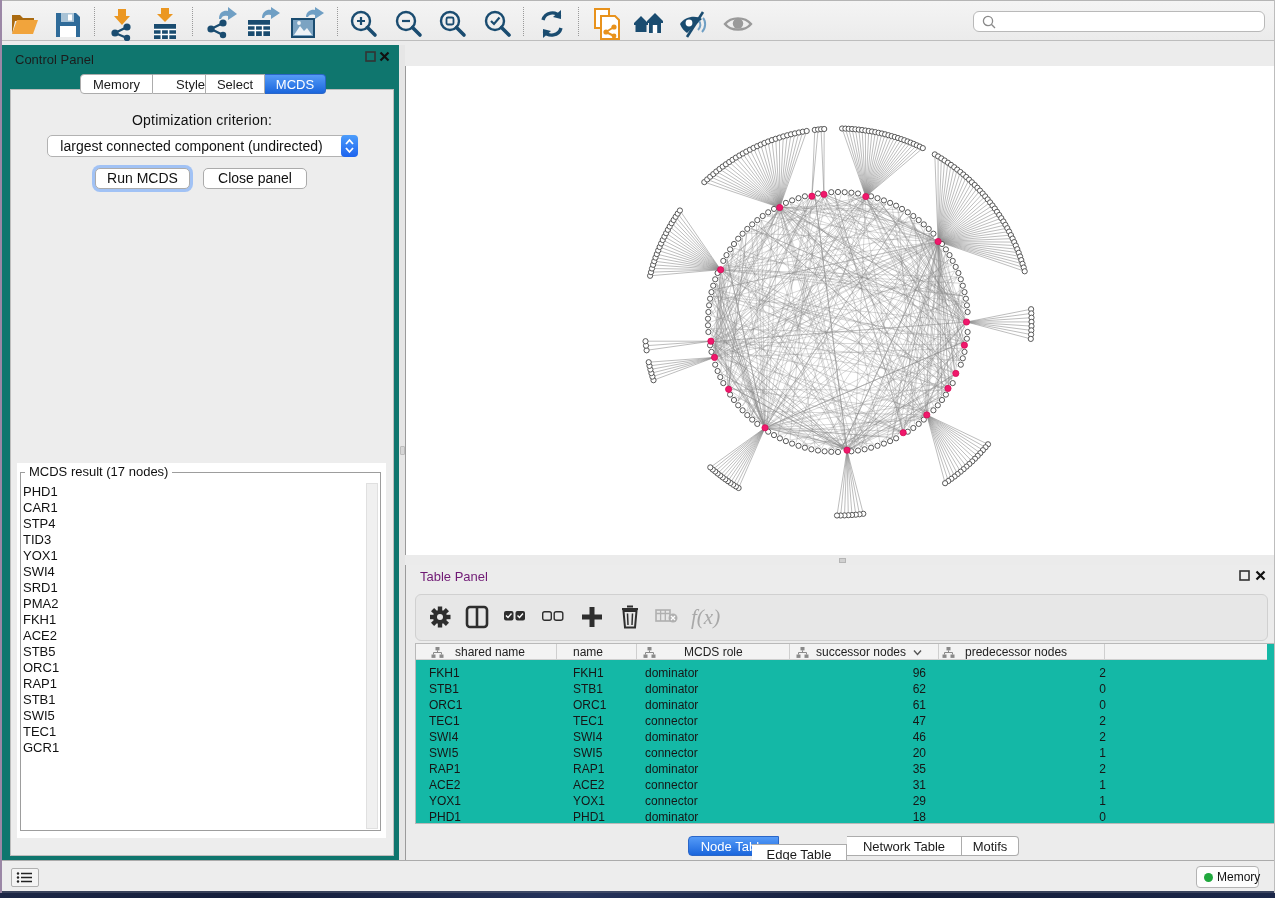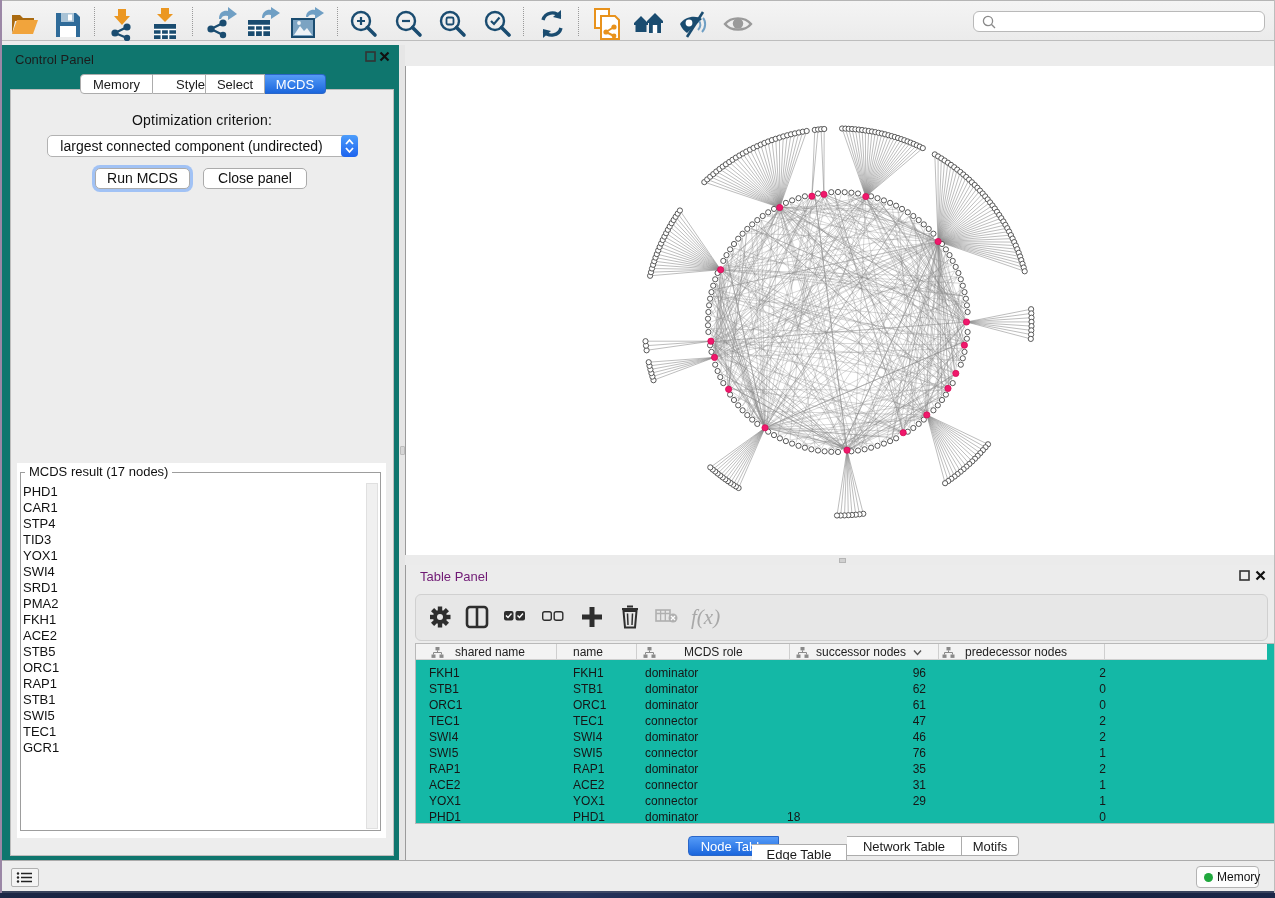--- a/index.html
+++ b/index.html
@@ -1211,21 +1211,21 @@
         <span style="left:13px">SWI4</span>
         <span style="left:157px">SWI4</span>
         <span style="left:229px">dominator</span>
         <span style="left:371px;width:139px;text-align:right">46</span>
         <span style="left:551px;width:139px;text-align:right">2</span>
       </div>
       <div class="trow" style="top:101px">
         <span style="left:13px">SWI5</span>
         <span style="left:157px">SWI5</span>
         <span style="left:229px">connector</span>
-        <span style="left:371px;width:139px;text-align:right">76</span>
+        <span style="left:371px;width:139px;text-align:right">20</span>
         <span style="left:551px;width:139px;text-align:right">1</span>
       </div>
       <div class="trow" style="top:117px">
         <span style="left:13px">RAP1</span>
         <span style="left:157px">RAP1</span>
         <span style="left:229px">dominator</span>
         <span style="left:371px;width:139px;text-align:right">35</span>
         <span style="left:551px;width:139px;text-align:right">2</span>
       </div>
       <div class="trow" style="top:133px">
@@ -1239,21 +1239,21 @@
         <span style="left:13px">YOX1</span>
         <span style="left:157px">YOX1</span>
         <span style="left:229px">connector</span>
         <span style="left:371px;width:139px;text-align:right">29</span>
         <span style="left:551px;width:139px;text-align:right">1</span>
       </div>
       <div class="trow" style="top:165px">
         <span style="left:13px">PHD1</span>
         <span style="left:157px">PHD1</span>
         <span style="left:229px">dominator</span>
-        <span style="left:371px;width:139px;text-align:left">18</span>
+        <span style="left:371px;width:139px;text-align:right">18</span>
         <span style="left:551px;width:139px;text-align:right">0</span>
       </div>
     <div id="tscroll">
         <div id="tthumb"></div>
       </div>
   </div>
   <div id="ttabs">
     <div class="tab sel" style="left:0;width:91px;border-radius:4px 0 0 4px;margin-left:27px;">Node Table</div>
     <div class="tab" style="left:91px;width:95px;border-left:none;margin-top:8px;">Edge Table</div>
     <div class="tab" style="left:186px;width:115px;border-left:none;">Network Table</div>

